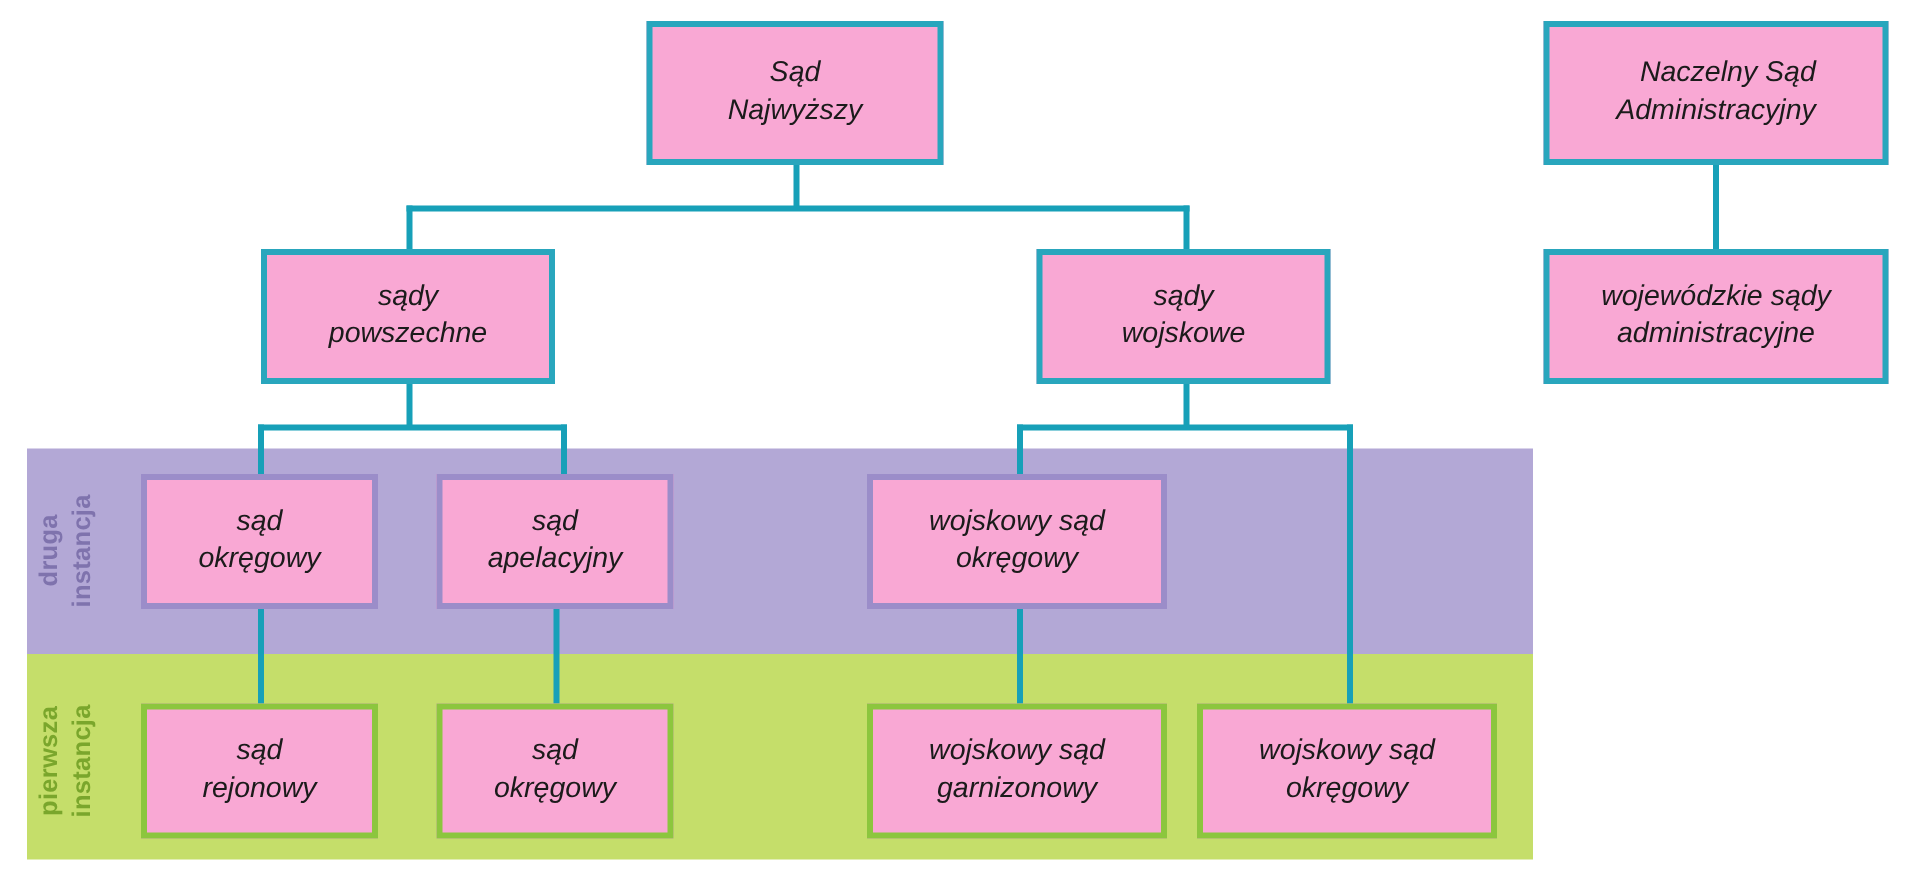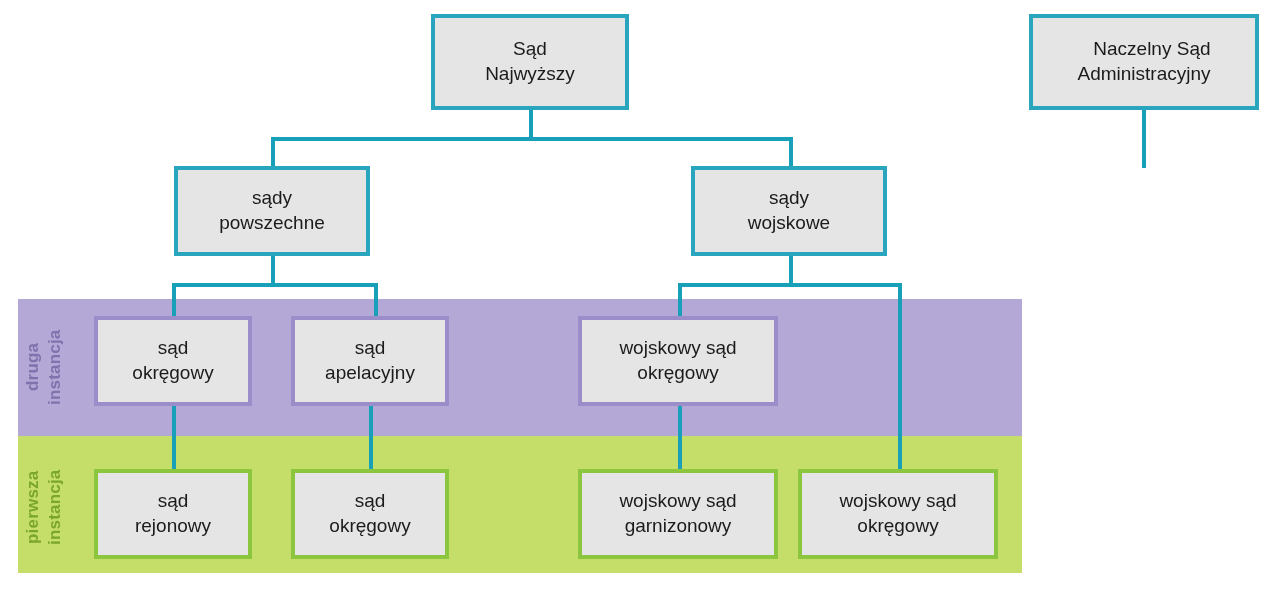--- a/index.html
+++ b/index.html
@@ -66,30 +66,31 @@
     position: absolute;
     background: #17a0b8;
   }
   .conn-v { width: 4px; }
   .conn-h { height: 4px; }
 
   
   .node {
     position: absolute;
     box-sizing: border-box;
-    background: #e5e5e5;
+    background: #f9a8d4;
     display: flex;
     align-items: center;
     justify-content: center;
     text-align: center;
     color: #1b1b1b;
     font-size: 19px;
     line-height: 1.3;
     white-space: pre-line;
     z-index: 4;
+    font-style: italic;
   }
   .node.teal   { border: 4px solid #29a6bd; }
   .node.purple { border: 4px solid #9b8dc9; }
   .node.green  { border: 4px solid #8cc63e; }
 </style>
 </head>
 <body>
 
 <div id="diagram">
 
@@ -131,20 +132,22 @@
 
   <div class="node teal" style="left:1029px; top:14px; width:230px; height:96px;text-align:right;">Naczelny Sąd
 Administracyjny</div>
 
   <div class="node teal" style="left:174px; top:166px; width:196px; height:90px;">sądy
 powszechne</div>
 
   <div class="node teal" style="left:691px; top:166px; width:196px; height:90px;">sądy
 wojskowe</div>
 
+  <div class="node teal" style="left:1029px; top:166px; width:230px; height:90px;">wojewódzkie sądy
+administracyjne</div>
 
   <div class="node purple" style="left:94px; top:316px; width:158px; height:90px;">sąd
 okręgowy</div>
 
   <div class="node purple" style="left:291px; top:316px; width:158px; height:90px;">sąd
 apelacyjny</div>
 
   <div class="node purple" style="left:578px; top:316px; width:200px; height:90px;">wojskowy sąd
 okręgowy</div>
 

